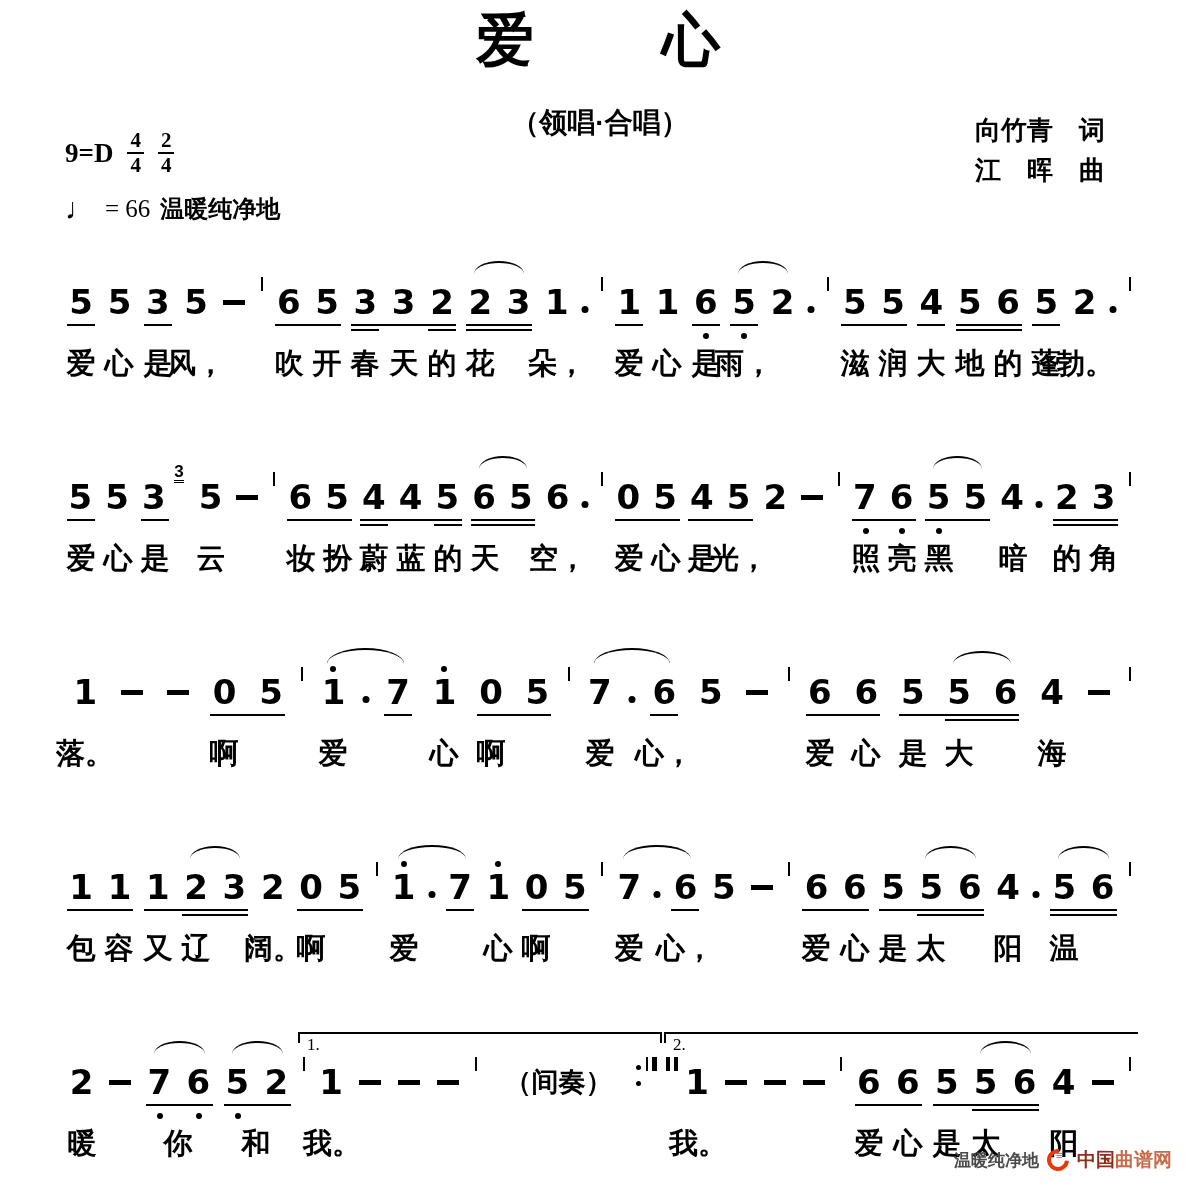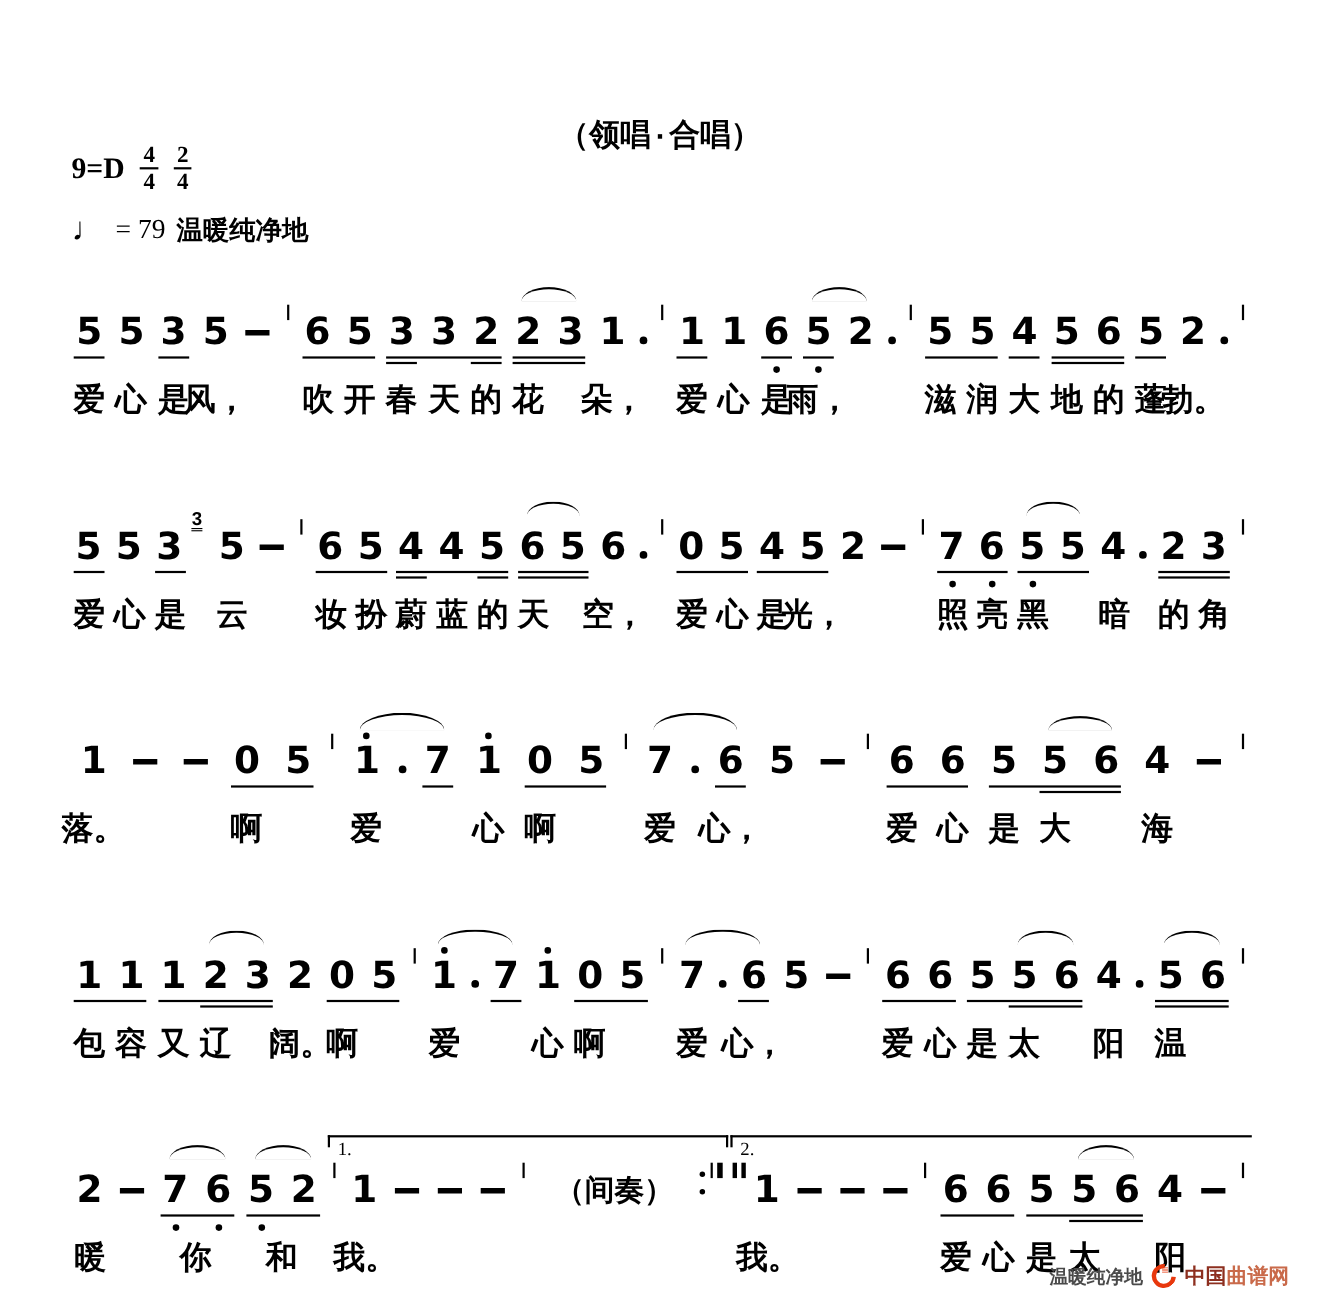--- a/index.html
+++ b/index.html
@@ -3,21 +3,21 @@
 <meta charset="utf-8">
 <style>
   html,body{margin:0;padding:0;background:#fff;}
   body{width:1200px;height:1191px;position:relative;overflow:hidden;
        font-family:"Liberation Sans",sans-serif;color:#000;}
   
   .header{position:relative;height:232px;}
   .title{position:absolute;top:2px;left:0;width:100%;text-align:center;
          font-size:58px;font-weight:700;letter-spacing:4px;}
   .subtitle{position:absolute;top:104px;left:0;width:100%;text-align:center;
-            font-size:28px;font-weight:600;font-family:Liberation Mono, monospace;}
+            font-size:28px;font-weight:600;}
   .credits{position:absolute;top:110px;right:95px;text-align:justify;
            font-size:26px;font-weight:700;line-height:40px;}
   .credits div{text-align:justify;}
   .keysig{position:absolute;top:130px;left:65px;display:flex;align-items:center;gap:14px;}
   .keysig .key{font-family:"Liberation Serif",serif;font-size:27px;font-weight:700;}
   .frac{display:inline-flex;flex-direction:column;align-items:center;
         font-family:"Liberation Serif",serif;font-size:21px;font-weight:700;line-height:21px;}
   .frac .num{border-bottom:2px solid #000;padding:0 3px 1px;}
   .frac .den{padding-top:1px;}
   .tempo{position:absolute;top:192px;left:65px;display:flex;align-items:center;gap:10px;
@@ -72,35 +72,40 @@
   .wm-logo .ll{position:absolute;left:9px;top:4px;font-size:11px;line-height:5px;
                color:#e8380d;font-weight:700;letter-spacing:0;}
   .wm-site{font-size:19px;font-weight:700;}
   .wm-site .s1{color:#8d2f1f;}
   .wm-site .s2{color:#c96a4a;}
 </style>
 </head>
 <body>
 
 <div class="header">
+  <div class="title">爱　　心</div>
   <div class="subtitle">（领唱·合唱）</div>
+  <div class="credits">
+    <div>向竹青　词</div>
+    <div>江　晖　曲</div>
+  </div>
   <div class="keysig">
     <span class="key">9=D</span>
     <span class="frac">
       <span class="num">4</span>
       <span class="den">4</span>
     </span>
     <span class="frac">
       <span class="num">2</span>
       <span class="den">4</span>
     </span>
   </div>
   <div class="tempo">
     <span class="glyph">♩</span>
-    <span class="eq">= 79</span>
+    <span class="eq">= 66</span>
     <span>温暖纯净地</span>
   </div>
 </div>
 
 <div id="score">
     <div class="line">
       <div class="notes-row">
         <div class="tok-note">
           <span class="d">5</span>
         </div>

